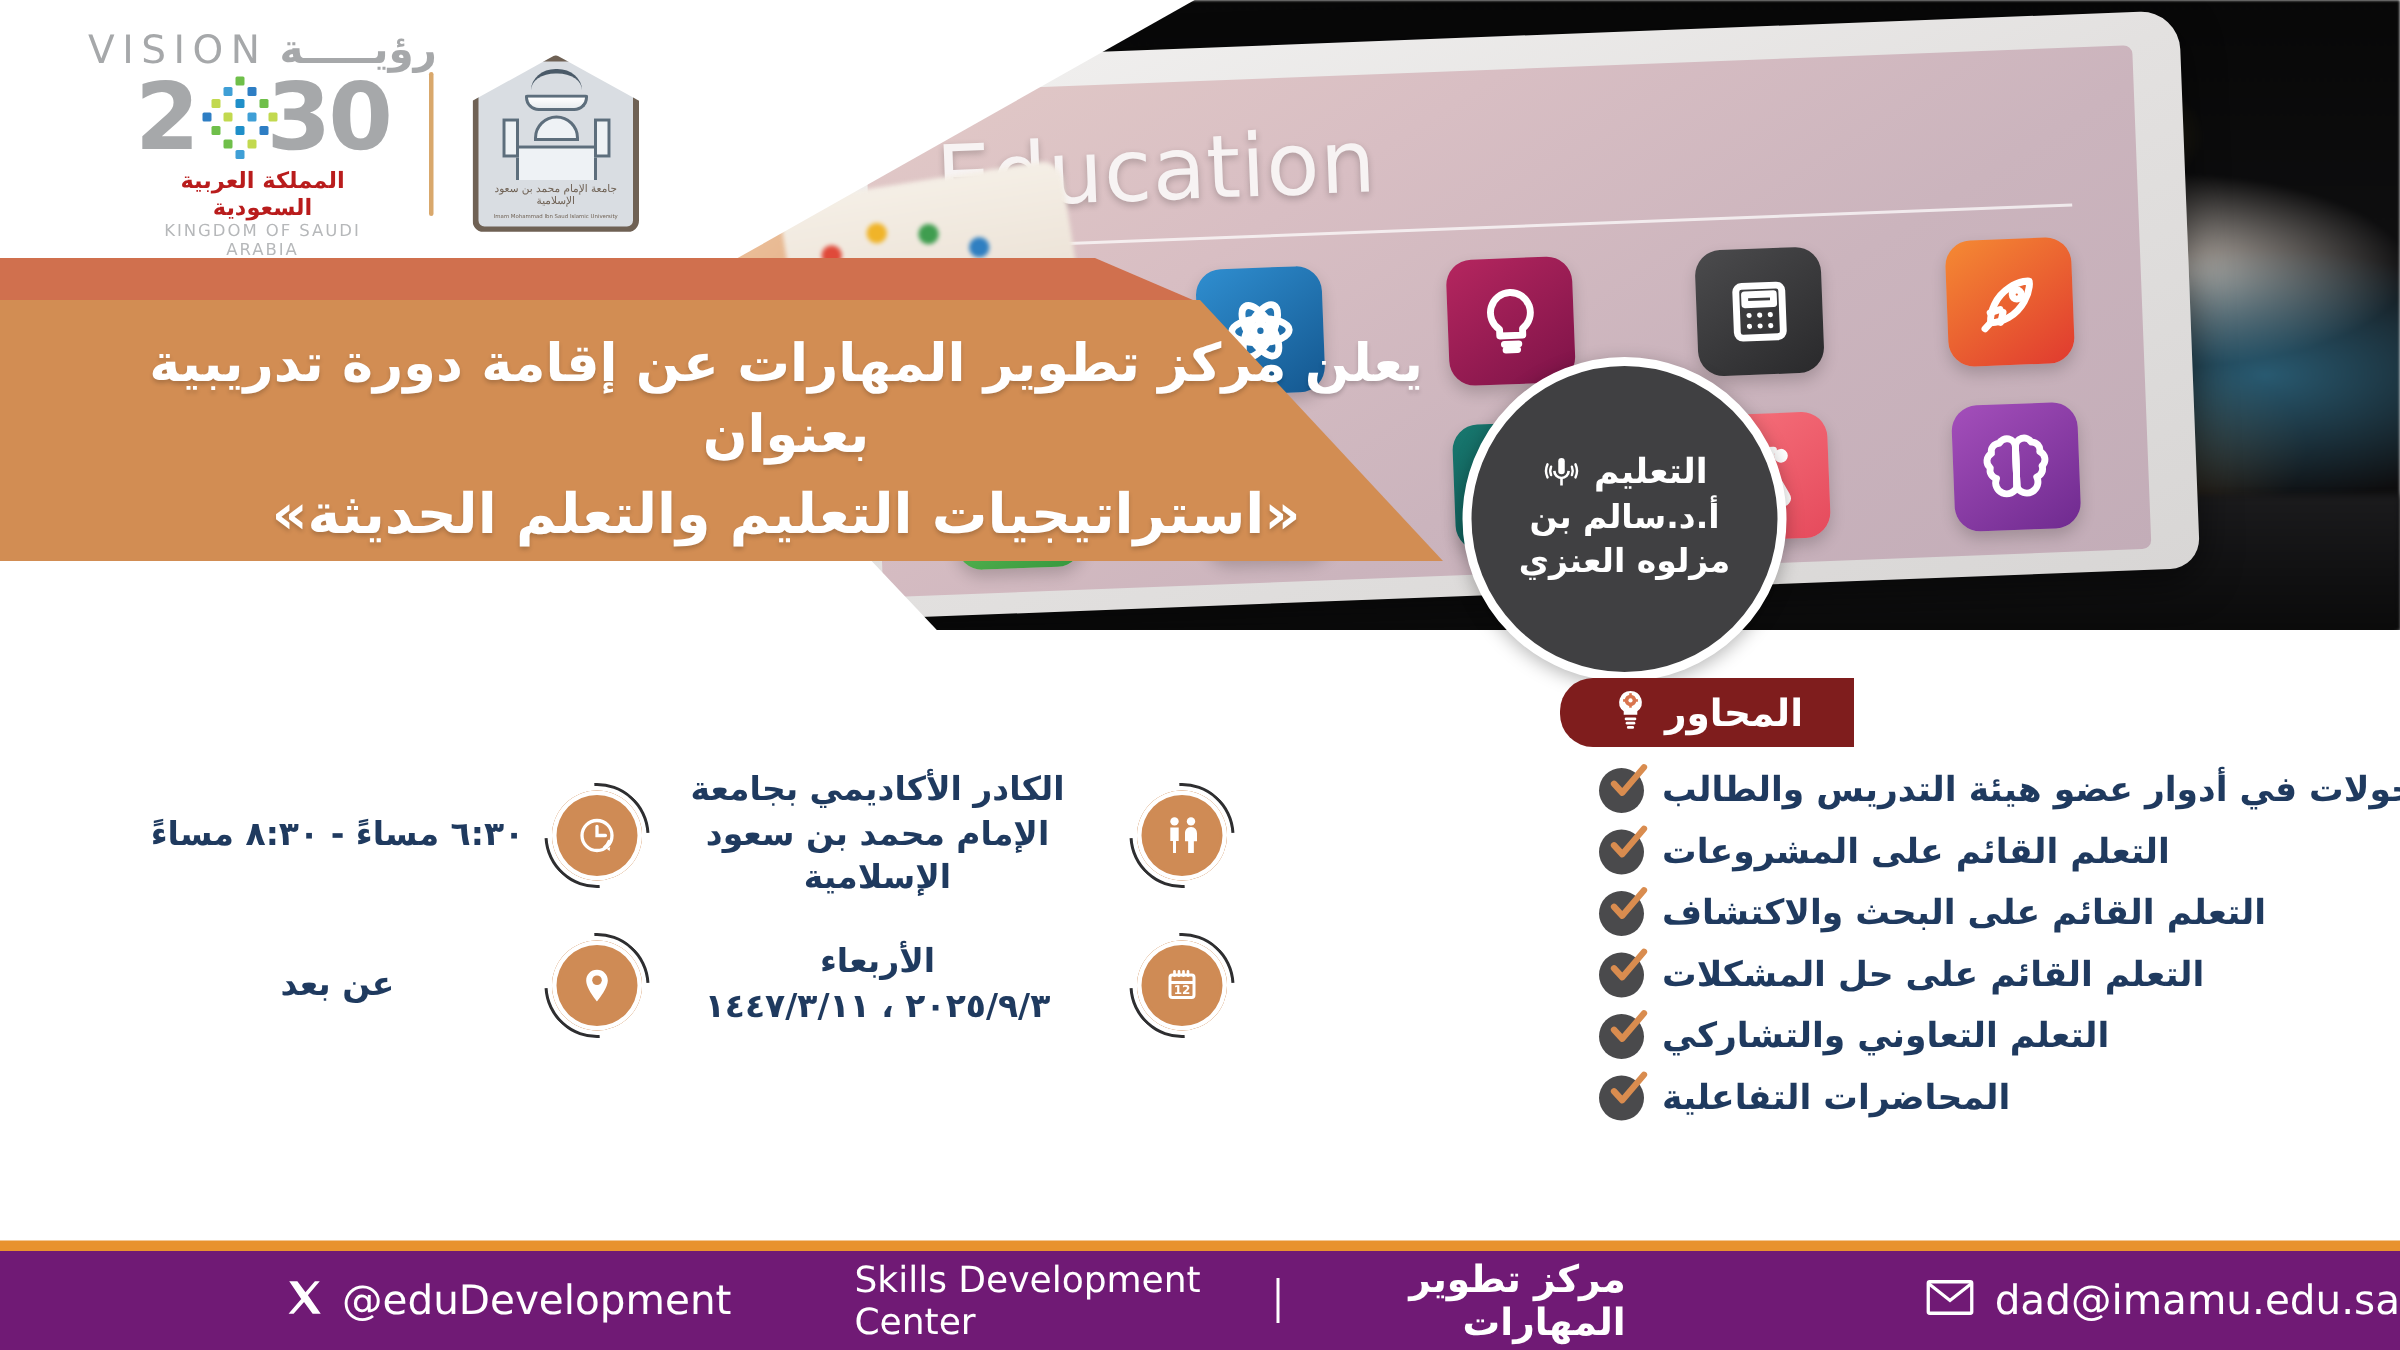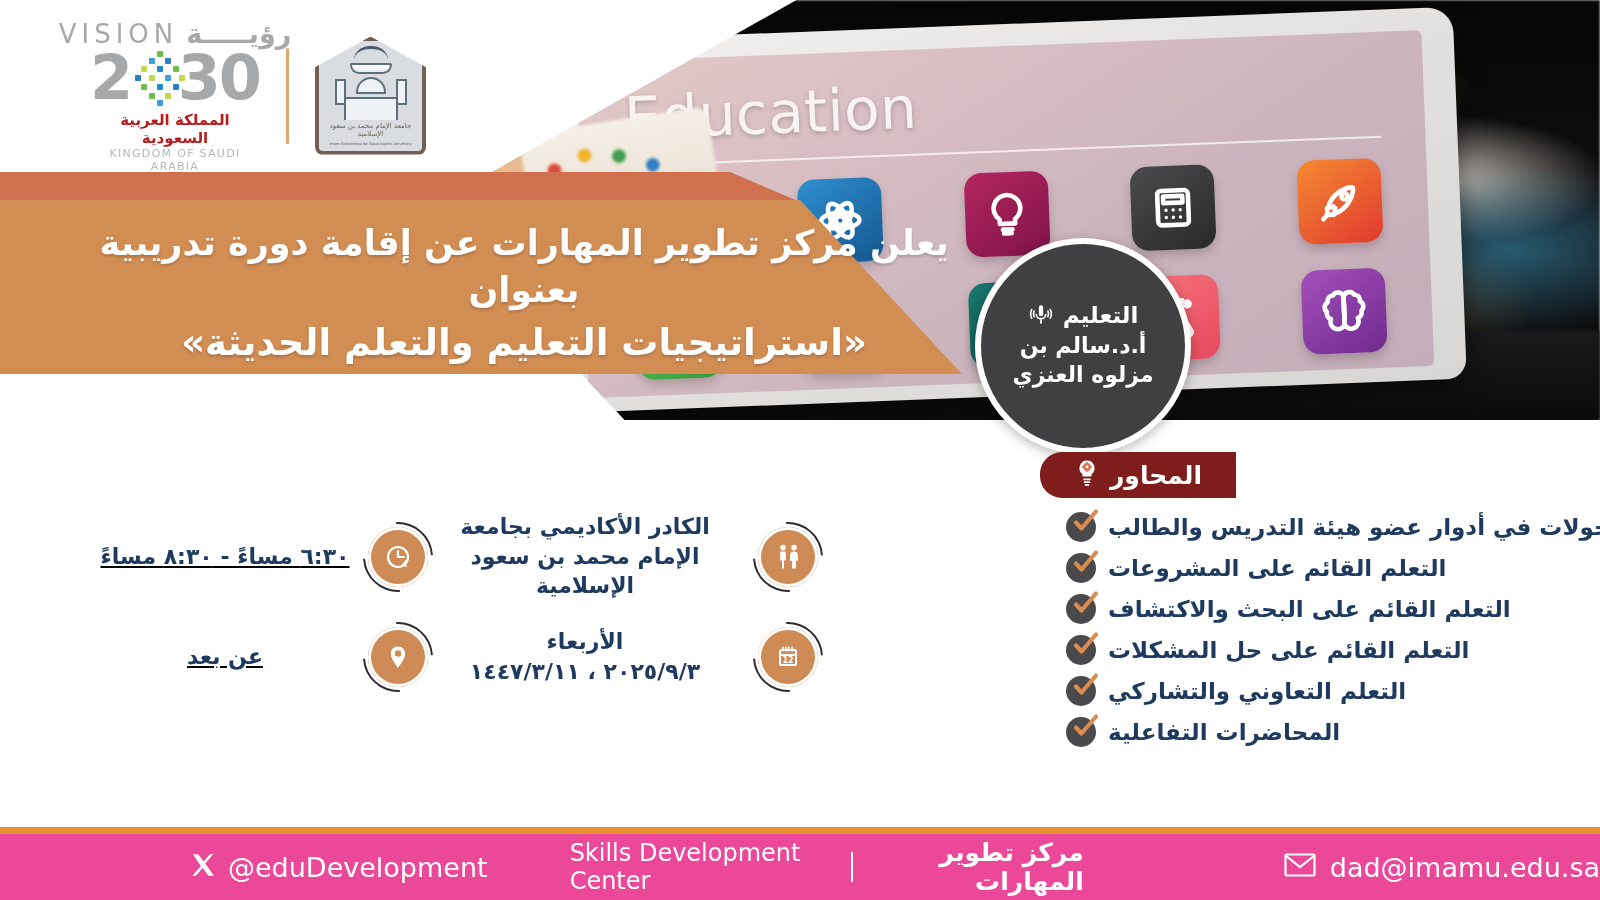--- a/index.html
+++ b/index.html
@@ -182,40 +182,40 @@
   .topic-check { position: relative; width: 30px; height: 30px; flex: 0 0 30px; }
   .topic-check .circ { position: absolute; inset: 0; border-radius: 50%; background: #4a4a4c; }
   .topic-check svg { position: absolute; left: 3px; top: -5px; width: 30px; height: 30px; fill: none; stroke: #d98c4f; stroke-width: 4.2; stroke-linecap: round; stroke-linejoin: round; }
   .topic-text { font-size: 23px; font-weight: 700; color: #1f3a5f; white-space: nowrap; }
 
   
   .info { position: absolute; left: 60px; top: 512px; width: 760px; direction: rtl; }
   .info-row { display: flex; align-items: center; margin-bottom: 24px; }
   .info-cell { display: flex; align-items: center; gap: 16px; }
   .info-cell.c1 { width: 390px; justify-content: flex-start; }
-  .info-cell.c2 { width: 330px; justify-content: flex-start; text-decoration: underline; }
+  .info-cell.c2 { width: 330px; justify-content: flex-start; }
   .badge { position: relative; width: 64px; height: 64px; flex: 0 0 64px; }
   .badge .arc {
     position: absolute; inset: -3px; border-radius: 50%;
     border: 2px solid #2e2e30; border-left-color: transparent; border-right-color: transparent;
     transform: rotate(42deg);
   }
   .badge .disc {
     position: absolute; inset: 2px; border-radius: 50%; background: #cf8b55;
     display: flex; align-items: center; justify-content: center;
     box-shadow: inset 0 0 0 3px #ffffff, inset 0 0 0 5px #cf8b55;
   }
   .badge svg { width: 32px; height: 32px; fill: #fff; }
   .info-text { font-size: 22px; font-weight: 700; color: #1f3a5f; line-height: 1.35; text-align: center; flex: 1; }
 
   
   .footer-accent { position: absolute; left: 0; bottom: 66px; width: 100%; height: 7px; background: #e8922e; }
   .footer {
     position: absolute; left: 0; bottom: 0; width: 100%; height: 66px;
-    background: #ec4899; display: flex; align-items: center; color: #fff; direction: ltr;
+    background: #701a75; display: flex; align-items: center; color: #fff; direction: ltr;
   }
   .footer-left { display: flex; align-items: center; gap: 12px; margin-left: 190px; }
   .x-icon svg { width: 26px; height: 26px; fill: #fff; }
   .footer-handle { font-size: 27px; }
   .footer-mid { display: flex; align-items: center; margin-left: 82px; }
   .footer-en { font-size: 24px; }
   .footer-sep { width: 2px; height: 30px; background: #fff; }
   .footer-ar { font-size: 25px; font-weight: 700; direction: rtl; }
   .footer-right { display: flex; align-items: center; gap: 14px; margin-left: 200px; }
   .mail-icon svg { width: 32px; height: 24px; fill: none; stroke: #fff; stroke-width: 2.2; }

